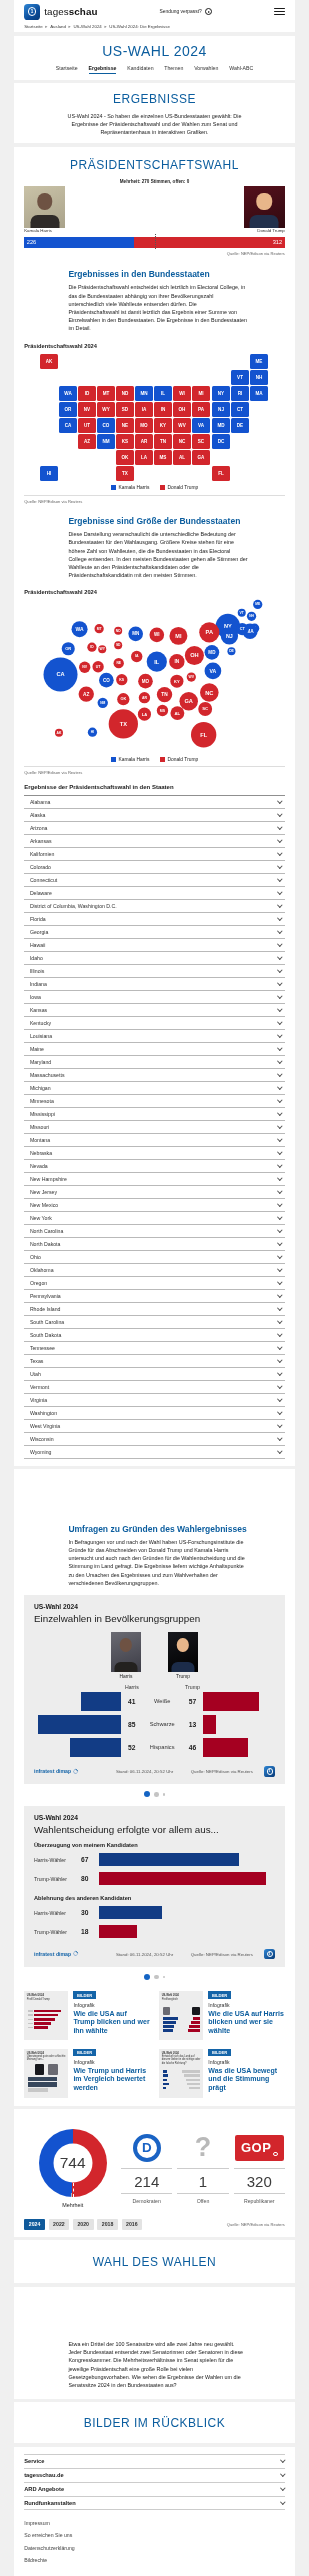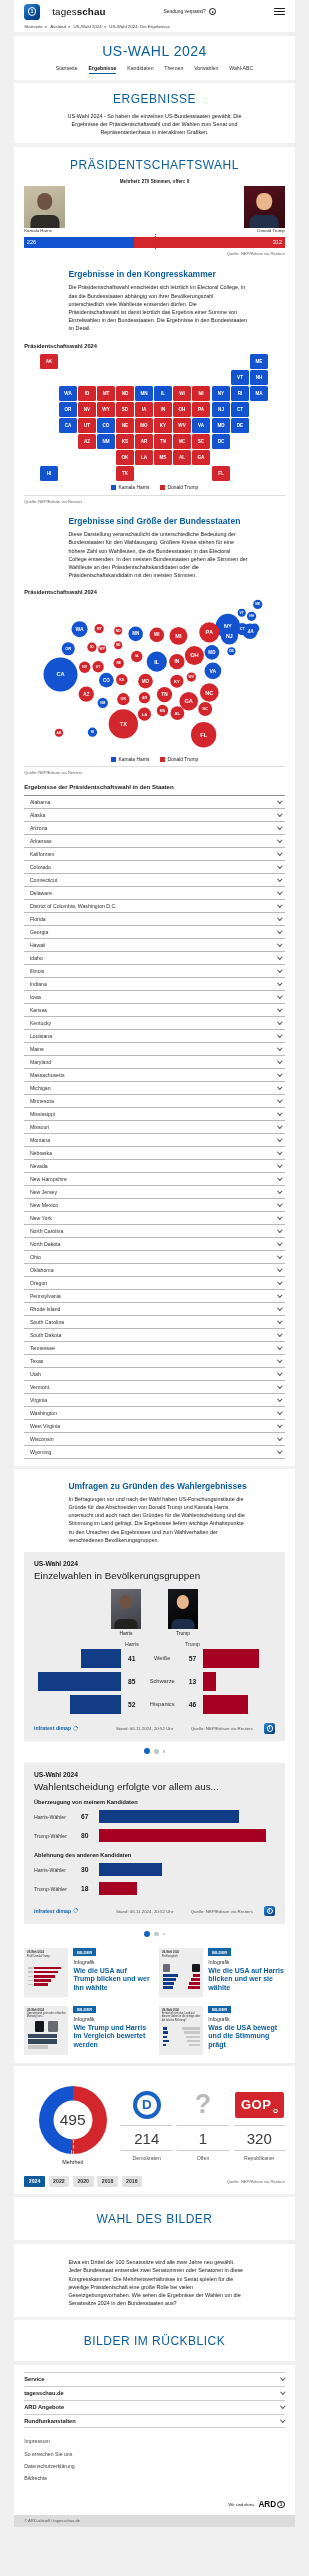--- a/index.html
+++ b/index.html
@@ -5,21 +5,21 @@
   * { margin:0; padding:0; box-sizing:border-box; }
   html,body { background:#f0f0f0; }
   body {
     width:309px; height:2594px; overflow:hidden;
     font-family:"Liberation Sans","DejaVu Sans",sans-serif;
     color:#1a1a1a; position:relative;
   }
   .box { background:#fff; margin:0 14.4px 3.6px; }
   
   .topbar { background:#fff; margin:0 14.4px 3.6px; padding:4.1px 9.8px 3.1px; }
-  .topbar-row { display:flex; align-items:center;gap:8px; }
+  .topbar-row { display:flex; align-items:center; }
   .logo-mark { width:15.5px; height:15.5px; border-radius:3.6px;
     background:linear-gradient(140deg,#2f86d4 0%,#0b4d9b 60%,#083a77 100%);
     display:flex; align-items:center; justify-content:center; flex:none; }
   .logo-ring { width:8.8px; height:8.8px; border:1.2px solid #fff; border-radius:50%;
     display:flex; align-items:center; justify-content:center;
     color:#fff; font-size:4.6px; font-weight:bold; }
   .brand { font-size:9.8px; margin-left:4.6px; color:#111; letter-spacing:0.1px; }
   .brand b { font-weight:700; }
   .sendung { margin-left:auto; margin-right:auto; display:flex; align-items:center; gap:3.1px;
     font-size:4.9px; color:#1a1a1a; }
@@ -32,21 +32,21 @@
   .crumb-sep { color:#888; }
   
   .title-box { text-align:center; padding:6.7px 0 5.2px; }
   .page-title { color:#0b5d9e; font-size:14px; font-weight:400; letter-spacing:0.5px; }
   .tabs { display:flex; justify-content:center; gap:10.8px; margin-top:6.7px; font-size:5.2px; color:#333; }
   .tab { padding-bottom:2.1px; cursor:pointer; }
   .tab.active { font-weight:700; color:#111; border-bottom:1.3px solid #0b5d9e; }
   
   .caps-head { color:#0b5d9e; font-size:12px; font-weight:400; text-align:center; letter-spacing:0.5px; }
   .article-head { color:#0b5d9e; font-size:8.5px; font-weight:700; }
-  .article-col { padding:0 47px 0 54px; }
+  .article-col { padding:0 47px 0 54px;margin-top:43px; }
   .body-text { font-size:5.4px; line-height:1.52; color:#222; margin-top:4.1px; }
   .chart-label { font-size:5.7px; font-weight:700; color:#1a1a1a; padding:0 9.8px; }
   .quelle { font-size:4.1px; color:#666; }
   .divider { border-top:0.5px solid #ddd; margin:4.1px 9.8px 0; padding-top:3.1px; }
   .legend-row { display:flex; justify-content:center; gap:10.3px; font-size:4.9px; color:#222; margin-top:3.1px; }
   .legend-item { display:flex; align-items:center; gap:2.6px; }
   .swatch { width:5.2px; height:5.2px; flex:none; }
   
   .praes { padding:11.3px 0 7.2px; }
   .cand-zone { position:relative; margin:7.2px 9.8px 0; height:49px; }
@@ -258,21 +258,21 @@
       <span>226</span>
     </div>
     <div class="ev-seg ev-trump" id="evTrump" style="width: 57.9926%;">
       <span>312</span>
     </div>
     <div class="ev-mid"></div>
   </div>
   <div class="quelle quelle-right">Quelle: NEP/Edison via Reuters</div>
 
   <div class="article-col" style="margin-top:13.4px;">
-    <div class="article-head">Ergebnisse in den Kongresskammer</div>
+    <div class="article-head">Ergebnisses in den Bundesstaaten</div>
     <div class="body-text">Die Präsidentschaftswahl entscheidet sich letztlich im Electoral College, in das die Bundesstaaten abhängig von ihrer Bevölkerungszahl unterschiedlich viele Wahlleute entsenden dürfen. Die Präsidentschaftswahl ist damit letztlich das Ergebnis einer Summe von Einzelwahlen in den Bundesstaaten. Die Ergebnisse in den Bundesstaaten im Detail.</div>
   </div>
 
   <div class="chart-label" style="margin-top:10.3px;">Präsidentschaftswahl 2024</div>
   <div class="tilemap" id="tilemap">
       <div class="tile trump" style="left: 0px; top: 0px;">AK</div>
       <div class="tile harris" style="left: 210px; top: 0px;">ME</div>
       <div class="tile harris" style="left: 191px; top: 16px;">VT</div>
       <div class="tile harris" style="left: 210px; top: 16px;">NH</div>
       <div class="tile harris" style="left: 19px; top: 32px;">WA</div>
@@ -904,21 +904,21 @@
       </article>
     </div>
 </div>
 
 <div class="box house">
   <div class="house-row">
     <div class="donut-wrap">
       <div class="donut" id="donut" style="background: conic-gradient(rgb(210, 38, 44) 0%, rgb(210, 38, 44) 50.5747%, rgb(185, 185, 185) 50.5747%, rgb(185, 185, 185) 50.8046%, rgb(19, 83, 207) 50.8046%, rgb(19, 83, 207) 100%);">
         <div class="donut-marker"></div>
         <div class="donut-hole">
-            <span>495</span>
+            <span>744</span>
           </div>
       </div>
       <div class="mehrheit">Mehrheit</div>
     </div>
     <div class="house-legend">
       <div class="hl-col">
         <div class="hl-icon">
             <div class="d-logo">D</div>
           </div>
         <div class="hl-num">214</div>
@@ -944,21 +944,21 @@
       <span class="year-btn active">2024</span>
       <span class="year-btn">2022</span>
       <span class="year-btn">2020</span>
       <span class="year-btn">2018</span>
       <span class="year-btn">2016</span>
       <span class="quelle">Quelle: NEP/Edison via Reuters</span>
     </div>
 </div>
 
 <div class="box senat-head">
-  <div class="caps-head">WAHL DES BILDER</div>
+  <div class="caps-head">WAHL DES WAHLEN</div>
 </div>
 <div class="box senat-text">
   <div class="article-col">
     <div class="body-text">Etwa ein Drittel der 100 Senatssitze wird alle zwei Jahre neu gewählt. Jeder Bundesstaat entsendet zwei Senatorinnen oder Senatoren in diese Kongresskammer. Die Mehrheitsverhältnisse im Senat spielen für die jeweilige Präsidentschaft eine große Rolle bei vielen Gesetzgebungsvorhaben. Wie sehen die Ergebnisse der Wahlen um die Senatssitze 2024 in den Bundesstaaten aus?</div>
   </div>
 </div>
 
 <div class="box rueckblick">
   <div class="caps-head">BILDER IM RÜCKBLICK</div>
 </div>

